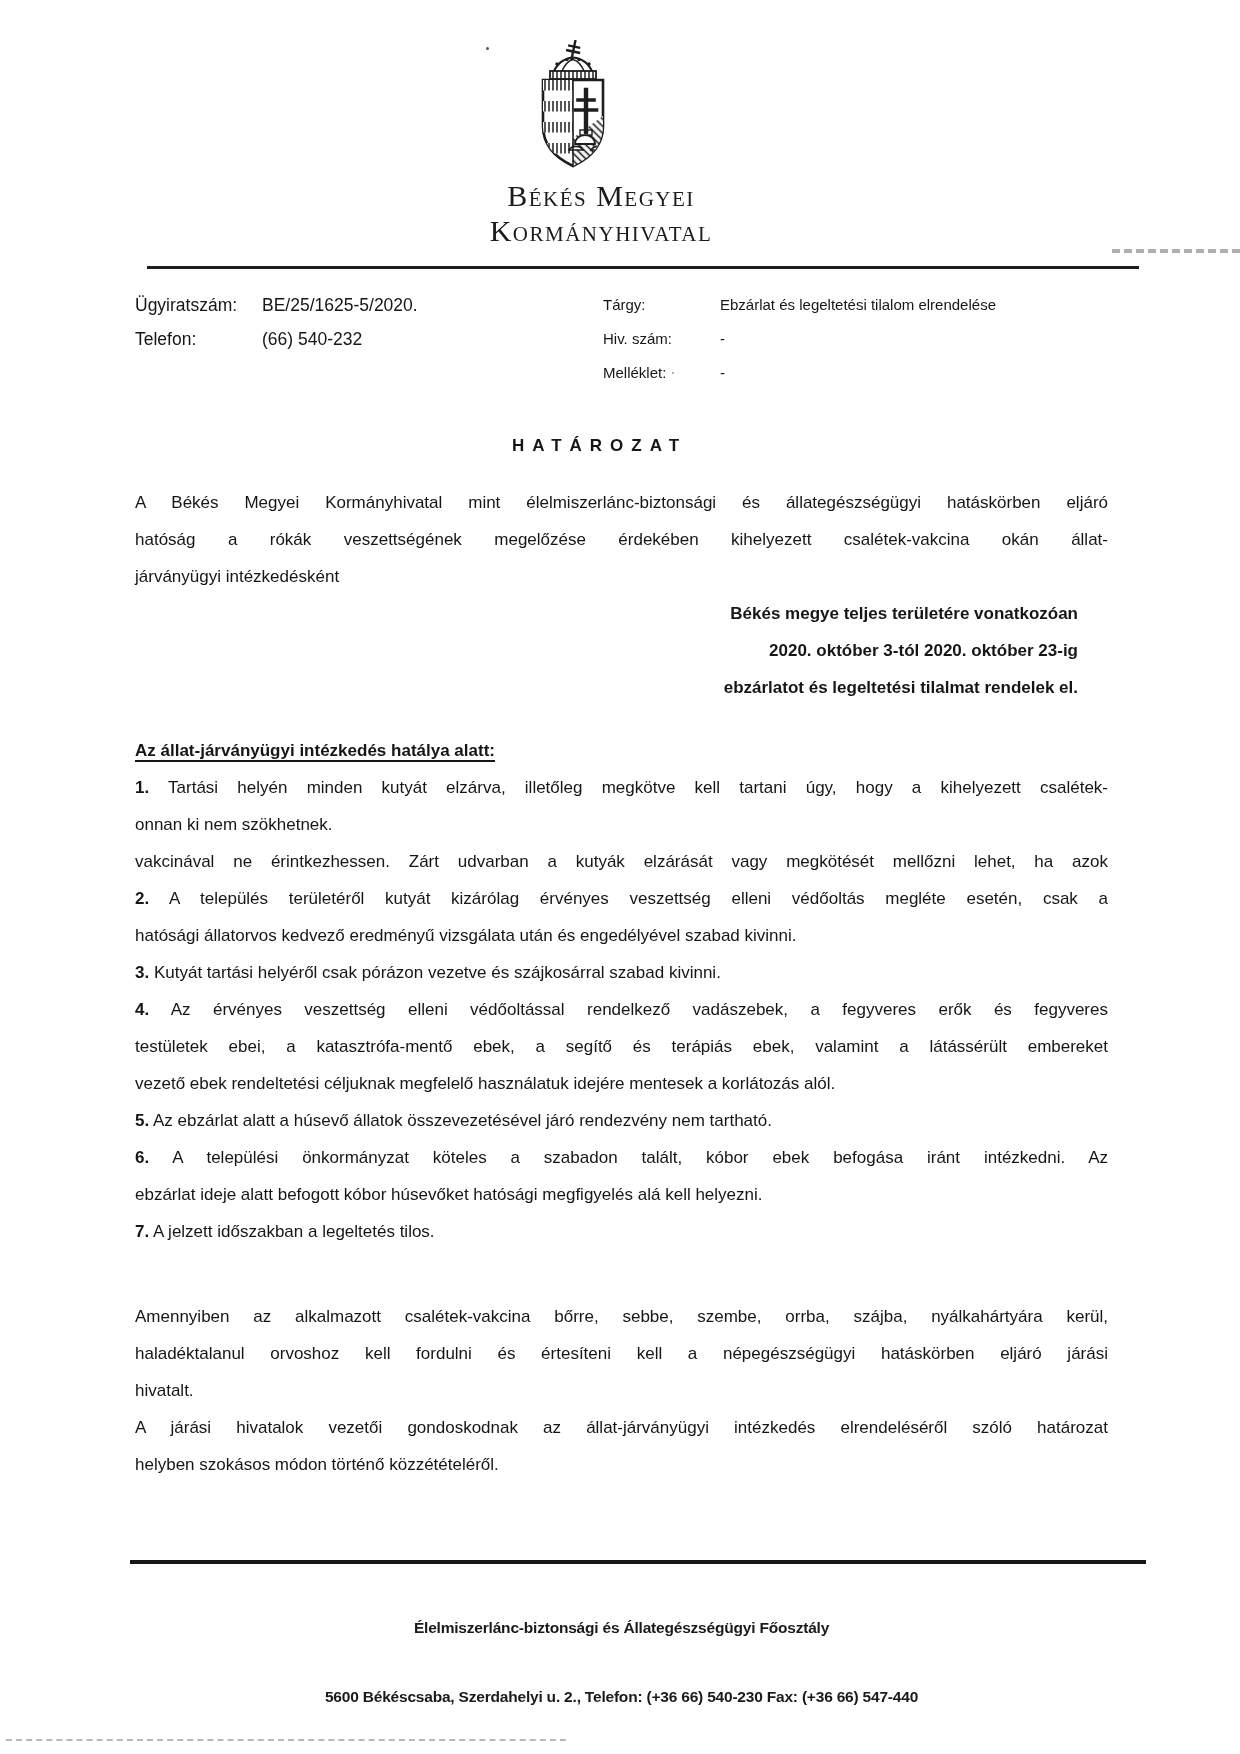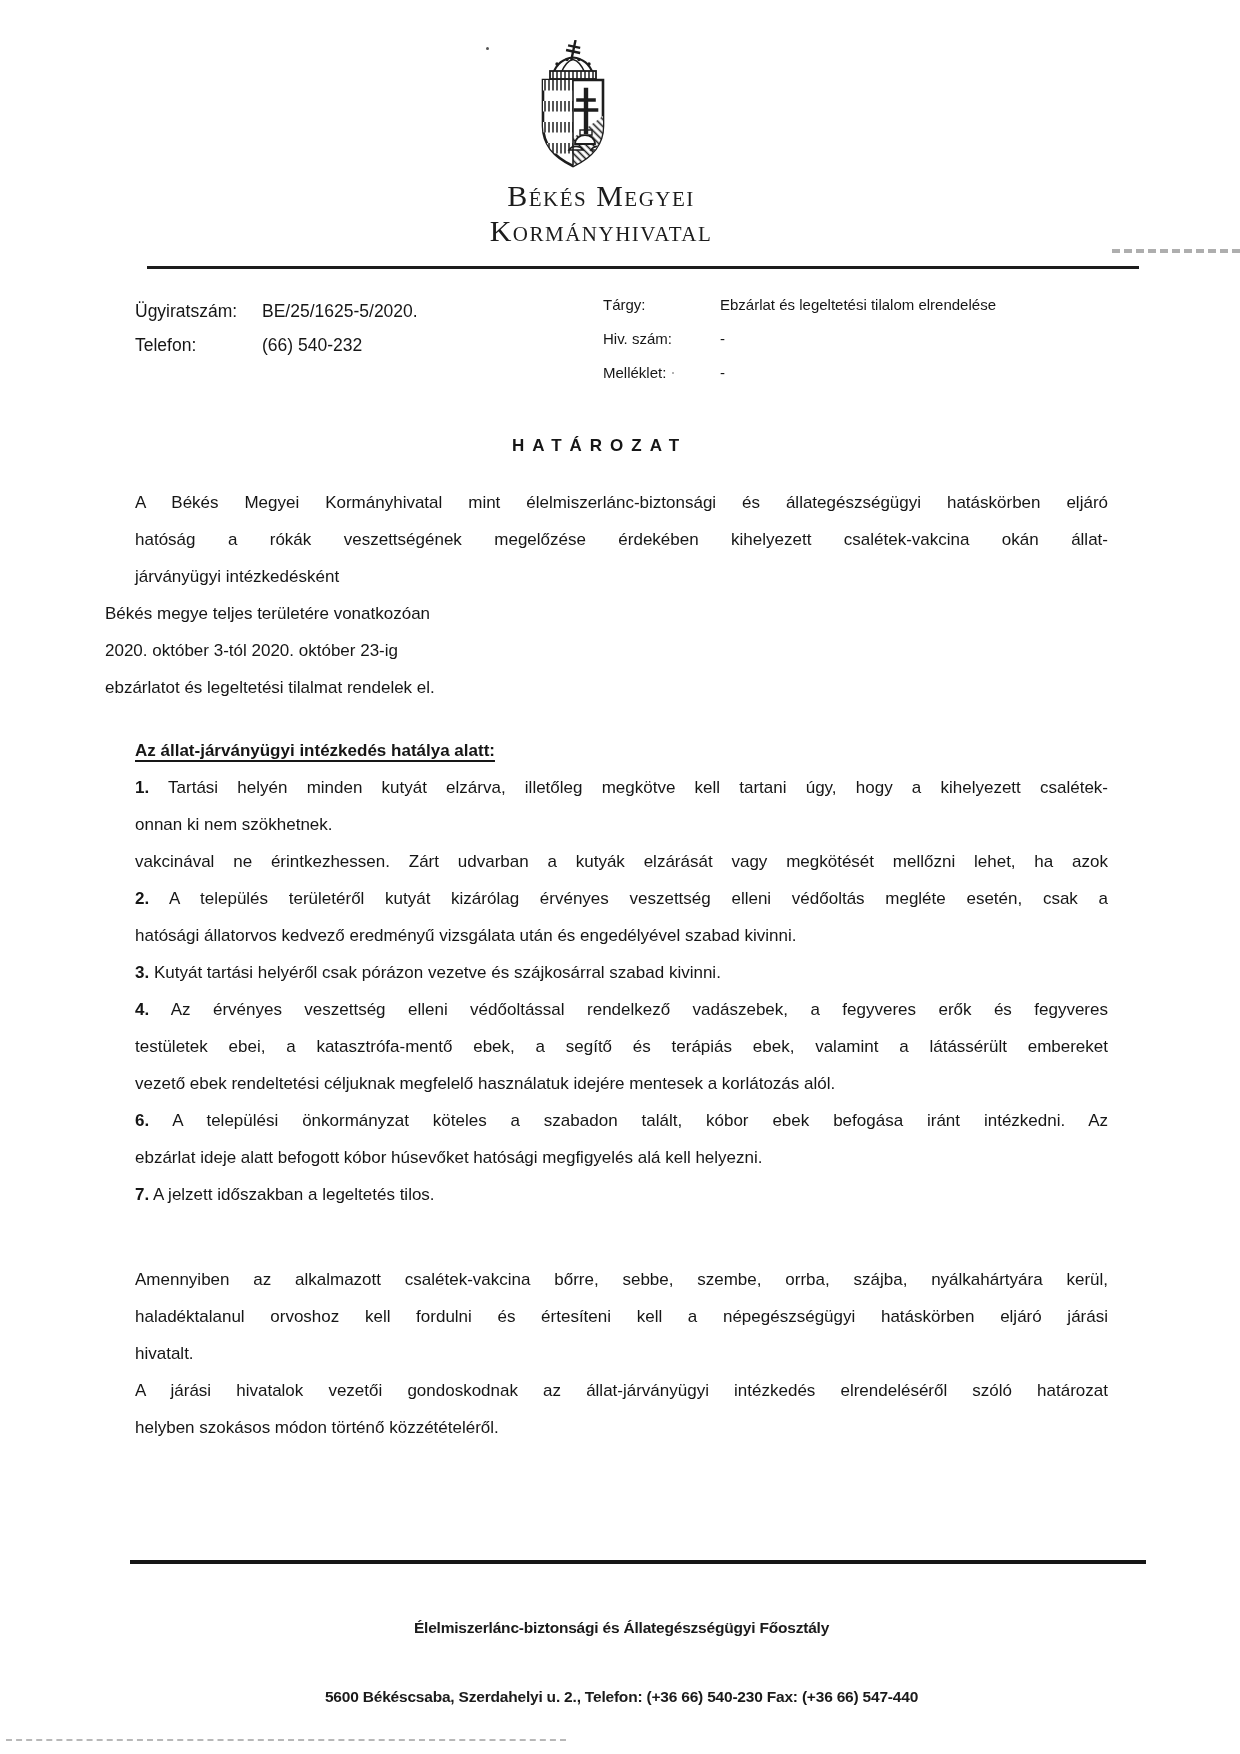--- a/index.html
+++ b/index.html
@@ -22,40 +22,40 @@
     color:#1c1c1c;
     margin-left:28px;
   }
   
   .rule-top{position:absolute;top:266px;left:147px;width:992px;height:3px;background:#1d1d1d;}
   .rule-bottom{position:absolute;top:1560px;left:130px;width:1016px;height:4px;background:#161616;}
   .artifact-top-right{position:absolute;top:249px;left:1112px;width:128px;height:0;border-top:4px dashed #6d6d6d;opacity:.55;}
   .artifact-bottom-left{position:absolute;top:1739px;left:6px;width:560px;height:0;border-top:2px dashed #8a8a8a;opacity:.6;}
   .speck{position:absolute;background:#555;border-radius:50%;}
   
-  .meta-left{position:absolute;top:294px;left:135px;font-size:17.5px;line-height:34px;}
+  .meta-left{position:absolute;top:288px;left:135px;font-size:17.5px;line-height:34px;}
   .meta-right{position:absolute;top:288px;left:603px;font-size:15px;line-height:34px;}
   .mrow{white-space:nowrap;}
   .mlabel{display:inline-block;}
   .meta-left .mlabel{width:127px;}
   .meta-right .mlabel{width:117px;}
   
   .doc-title{
     position:absolute;top:436px;left:135px;width:973px;
     text-align:center;transform:translateX(-22px);
     font-size:17px;font-weight:700;letter-spacing:8px;
   }
   
   .body-text{
     position:absolute;top:484px;left:135px;width:973px;
     font-size:17px;line-height:37px;
   }
   .line{min-height:37px;}
   .j{text-align:justify;text-align-last:justify;}
-  .procl{font-weight:400;text-align:left;transform:translateX(-30px);}
+  .procl{font-weight:700;text-align:right;transform:translateX(-30px);}
   .section-heading{
     margin-top:26px;
     font-weight:700;
     text-decoration:underline;
     text-decoration-thickness:2px;
     text-underline-offset:4px;
   }
   .num{font-weight:700;}
   .gap-before{margin-top:48px;}
   
@@ -195,20 +195,23 @@
     <div>
       <div class="line"><span class="num">3.</span> <span>Kutyát tartási helyéről csak pórázon vezetve és szájkosárral szabad kivinni.</span></div>
     </div>
 
     <div>
       <div class="line j"><span class="num">4.</span> <span>Az érvényes veszettség elleni védőoltással rendelkező vadászebek, a fegyveres erők és fegyveres</span></div>
       <div class="line j">testületek ebei, a katasztrófa-mentő ebek, a segítő és terápiás ebek, valamint a látássérült embereket</div>
       <div class="line">vezető ebek rendeltetési céljuknak megfelelő használatuk idejére mentesek a korlátozás alól.</div>
     </div>
 
+    <div>
+      <div class="line"><span class="num">5.</span> <span>Az ebzárlat alatt a húsevő állatok összevezetésével járó rendezvény nem tartható.</span></div>
+    </div>
 
     <div>
       <div class="line j"><span class="num">6.</span> <span>A települési önkormányzat köteles a szabadon talált, kóbor ebek befogása iránt intézkedni. Az</span></div>
       <div class="line">ebzárlat ideje alatt befogott kóbor húsevőket hatósági megfigyelés alá kell helyezni.</div>
     </div>
 
     <div>
       <div class="line"><span class="num">7.</span> <span>A jelzett időszakban a legeltetés tilos.</span></div>
     </div>
 

